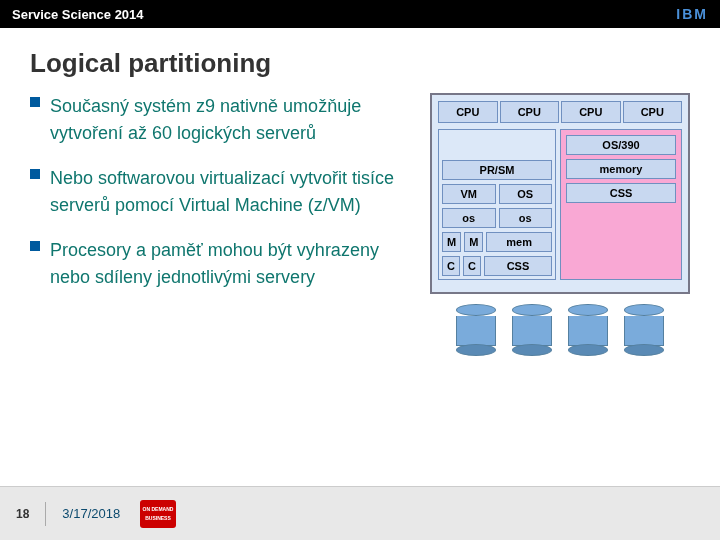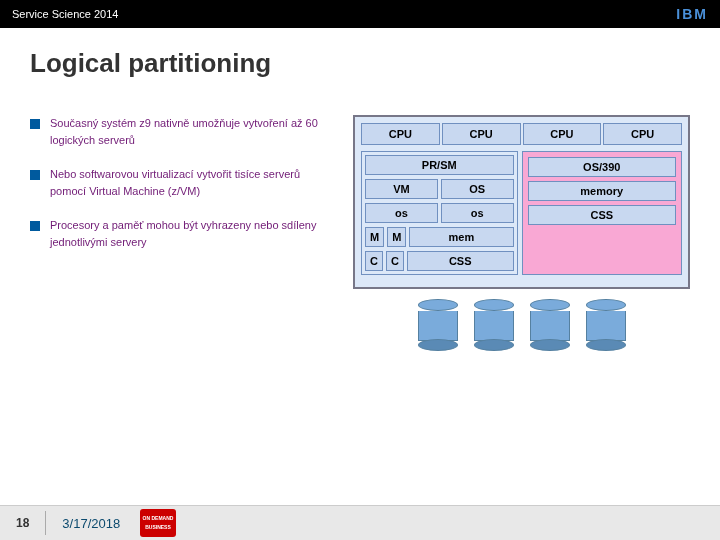--- a/index.html
+++ b/index.html
@@ -16,22 +16,22 @@
     .top-bar {
       background: #000;
       height: 28px;
       display: flex;
       align-items: center;
       padding: 0 12px;
       position: relative;
     }
     .top-bar-title {
       color: #fff;
-      font-size: 11px;
-      font-weight: normal;
+      font-size: 13px;
+      font-weight: bold;
     }
     .ibm-logo {
       position: absolute;
       right: 12px;
       top: 50%;
       transform: translateY(-50%);
       display: flex;
       gap: 2px;
     }
     .ibm-logo-text {
@@ -46,21 +46,21 @@
       padding: 20px 30px 10px 30px;
       height: calc(540px - 28px - 42px);
       overflow: hidden;
     }
 
     
     .page-title {
       font-size: 26px;
       font-weight: bold;
       color: #333;
-      margin-bottom: 36px;
+      margin-bottom: 14px;
     }
 
     .content-area {
       display: flex;
       gap: 30px;
       align-items: flex-start;
     }
 
     
     .bullets {
@@ -75,22 +75,22 @@
       align-items: flex-start;
     }
     .bullet-square {
       width: 10px;
       height: 10px;
       background: #005a9e;
       flex-shrink: 0;
       margin-top: 4px;
     }
     .bullet-text {
-      font-size: 11px;
-      color: #701a75;
+      font-size: 18px;
+      color: #0f766e;
       line-height: 1.5;
     }
 
     .cpu-row {
       display: flex;
       gap: 2px;
       margin-bottom: 6px;
     }
     .cpu-box {
       background: #c8d8f0;
@@ -138,21 +138,21 @@
       border: 1px solid #5580a0;
       margin-top: -2px;
     }
 
     
     .footer {
       position: absolute;
       bottom: 0;
       left: 0;
       right: 0;
-      height: 35px;
+      height: 54px;
       background: #e8e8e8;
       border-top: 1px solid #ccc;
       display: flex;
       align-items: center;
       padding: 0 16px;
     }
     .footer-page {
       font-size: 12px;
       color: #333;
       font-weight: bold;
@@ -177,21 +177,21 @@
     .footer-logo {
       display: flex;
       align-items: center;
       gap: 4px;
     }
 
     .full-diagram {
       border: 2px solid #778;
       background: #dce8f8;
       padding: 6px;
-      width: 337px;
+      width: 260px;
     }
   </style>
 </head>
 <body>
 
 <div class="top-bar">
   <span class="top-bar-title">Service Science 2014</span>
   <div class="ibm-logo">
     <span class="ibm-logo-text">IBM</span>
   </div>
@@ -222,21 +222,21 @@
 
         <div class="cpu-row">
           <div class="cpu-box">CPU</div>
           <div class="cpu-box">CPU</div>
           <div class="cpu-box">CPU</div>
           <div class="cpu-box">CPU</div>
         </div>
 
         <div style="display:flex; gap:4px; margin-bottom:6px;">
           <div style="flex:1; border:1px solid #7090c0; background:#dce8f8; padding:3px;">
-            <div style="background:#c8d8f0; border:1px solid #7090c0; font-size:11px; font-weight:bold; text-align:center; padding:3px 8px; margin-bottom:4px;">PR/SM</div>
+            <div style="background:#c8d8f0; border:1px solid #7090c0; font-size:11px; font-weight:bold; text-align:center; padding:3px 8px; margin-bottom:4px;margin-top:27px;">PR/SM</div>
 
             <div style="display:flex; gap:3px; margin-bottom:4px;border-radius:9px;">
               <div style="background:#c8d8f0; border:1px solid #7090c0; font-size:11px; font-weight:bold; text-align:center; padding:3px 4px; flex:1;">VM</div>
               <div style="background:#c8d8f0; border:1px solid #7090c0; font-size:11px; font-weight:bold; text-align:center; padding:3px 4px; flex:1;">OS</div>
             </div>
 
             <div style="display:flex; gap:3px; margin-bottom:4px;">
               <div style="background:#c8d8f0; border:1px solid #7090c0; font-size:11px; font-weight:bold; text-align:center; padding:3px 4px; flex:1;">os</div>
               <div style="background:#c8d8f0; border:1px solid #7090c0; font-size:11px; font-weight:bold; text-align:center; padding:3px 4px; flex:1;">os</div>
             </div>

